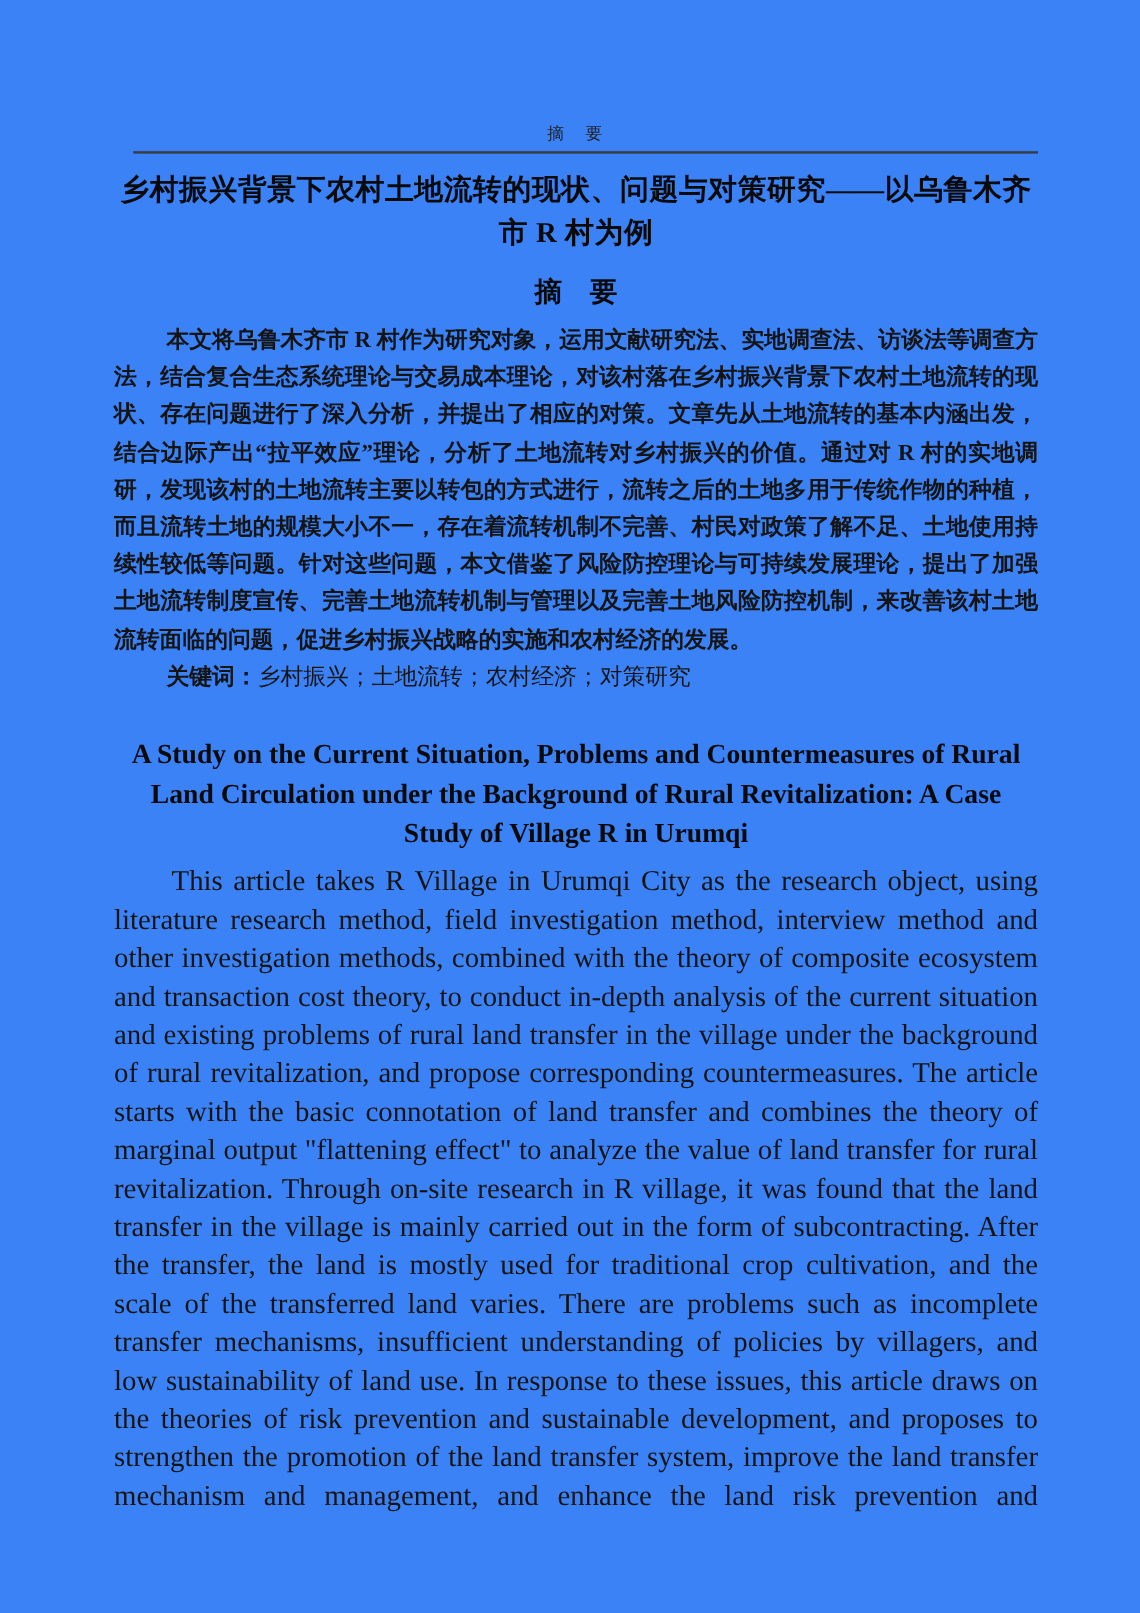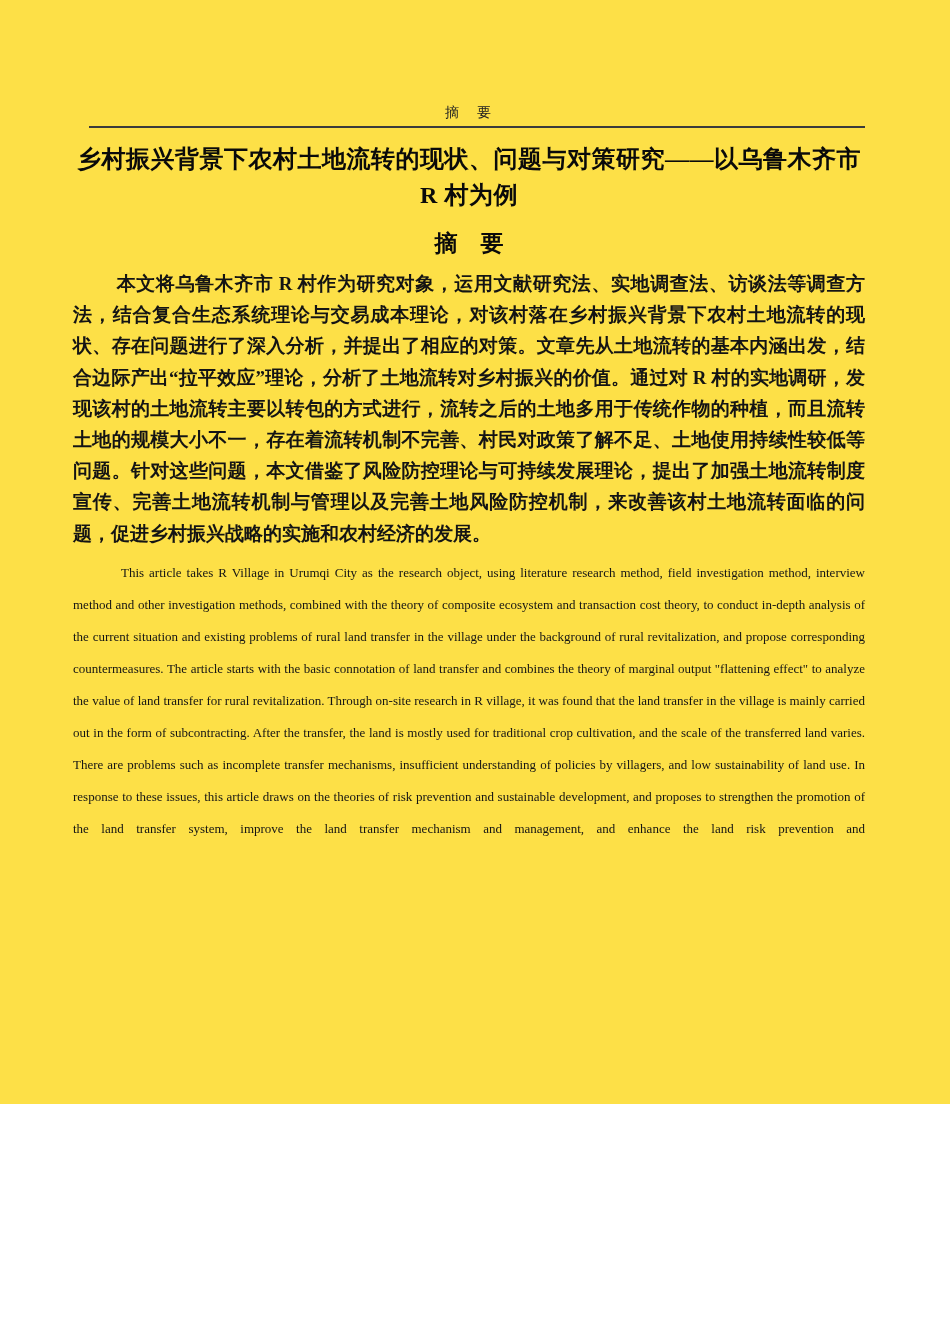--- a/index.html
+++ b/index.html
@@ -3,24 +3,24 @@
 <meta charset="utf-8">
 <style>
   html, body {
     margin: 0;
     padding: 0;
     background: #ffffff;
   }
   .page {
     position: relative;
     width: 950px;
-    height: 1104px;
+    height: 1344px;
     box-sizing: border-box;
-    padding: 103px 85px 0 73px;
-    background: #fde047;
+    padding: 103px 85px 0 95px;
+    background: #3b82f6;
     color: #141414;
     overflow: hidden;
     font-family: "Liberation Serif", "DejaVu Serif", serif;
   }
   .running-header {
     text-align: center;
     font-size: 14px;
     line-height: 20px;
     letter-spacing: 2px;
     color: #222222;
@@ -78,21 +78,21 @@
   .en-abstract-heading {
     margin: 6px 0 0 0;
     font-weight: 700;
     font-size: 17px;
     line-height: 24px;
     text-align: center;
     color: #0a0a0a;
   }
   .en-abstract {
     margin: 8px 0 0 0;
-    font-size: 13px;
+    font-size: 24px;
     line-height: 32px;
     text-align: justify;
     text-align-last: justify;
     text-indent: 48px;
   }
 </style>
 </head>
 <body>
 
 <div class="page">
@@ -102,18 +102,20 @@
   </div>
 
   <div class="header-rule"></div>
 
   <h1 class="cn-title">乡村振兴背景下农村土地流转的现状、问题与对策研究——以乌鲁木齐市 R 村为例</h1>
 
   <h2 class="cn-abstract-heading">摘　要</h2>
 
   <p class="cn-abstract">本文将乌鲁木齐市 R 村作为研究对象，运用文献研究法、实地调查法、访谈法等调查方法，结合复合生态系统理论与交易成本理论，对该村落在乡村振兴背景下农村土地流转的现状、存在问题进行了深入分析，并提出了相应的对策。文章先从土地流转的基本内涵出发，结合边际产出“拉平效应”理论，分析了土地流转对乡村振兴的价值。通过对 R 村的实地调研，发现该村的土地流转主要以转包的方式进行，流转之后的土地多用于传统作物的种植，而且流转土地的规模大小不一，存在着流转机制不完善、村民对政策了解不足、土地使用持续性较低等问题。针对这些问题，本文借鉴了风险防控理论与可持续发展理论，提出了加强土地流转制度宣传、完善土地流转机制与管理以及完善土地风险防控机制，来改善该村土地流转面临的问题，促进乡村振兴战略的实施和农村经济的发展。</p>
 
+  <p class="keywords-line"><span class="keywords-label">关键词：</span><span>乡村振兴；土地流转；农村经济；对策研究</span></p>
 
+  <h2 class="en-title">A Study on the Current Situation, Problems and Countermeasures of Rural Land Circulation under the Background of Rural Revitalization: A Case Study of Village R in Urumqi</h2>
 
 
   <p class="en-abstract">This article takes R Village in Urumqi City as the research object, using literature research method, field investigation method, interview method and other investigation methods, combined with the theory of composite ecosystem and transaction cost theory, to conduct in-depth analysis of the current situation and existing problems of rural land transfer in the village under the background of rural revitalization, and propose corresponding countermeasures. The article starts with the basic connotation of land transfer and combines the theory of marginal output "flattening effect" to analyze the value of land transfer for rural revitalization. Through on-site research in R village, it was found that the land transfer in the village is mainly carried out in the form of subcontracting. After the transfer, the land is mostly used for traditional crop cultivation, and the scale of the transferred land varies. There are problems such as incomplete transfer mechanisms, insufficient understanding of policies by villagers, and low sustainability of land use. In response to these issues, this article draws on the theories of risk prevention and sustainable development, and proposes to strengthen the promotion of the land transfer system, improve the land transfer mechanism and management, and enhance the land risk prevention and</p>
 
 </div>
 
 </body></html>

